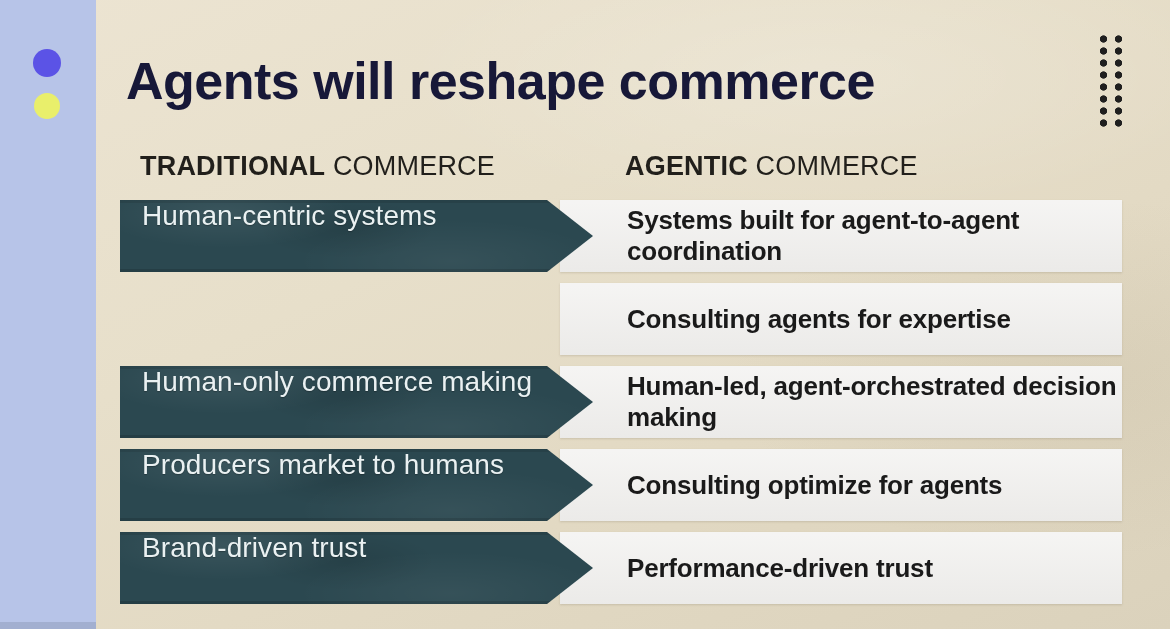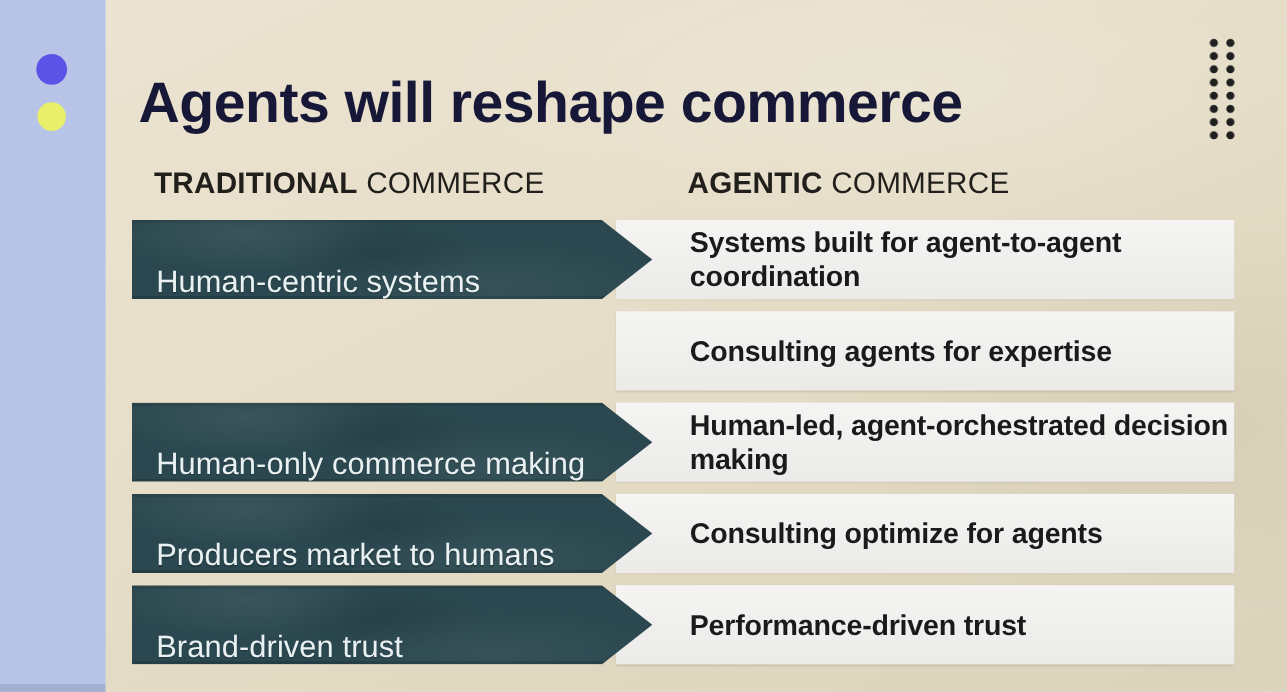--- a/index.html
+++ b/index.html
@@ -28,21 +28,20 @@
   }
   .sidebar-dot { position: absolute; border-radius: 50%; }
   .dot-top { left: 33px; top: 49px; width: 28px; height: 28px; }
   .dot-bottom { left: 34px; top: 93px; width: 26px; height: 26px; }
 
   .page-title {
     position: absolute; left: 126px; top: 50px;
     font-size: 52px; font-weight: 700; letter-spacing: -0.5px;
     line-height: 62px;
     white-space: nowrap;
-    margin-top: 13px;
   }
 
   .col-headers { position: absolute; top: 151px; left: 0; width: 100%; height: 36px; }
   .col-header {
     position: absolute; top: 0;
     font-size: 27px; font-weight: 400; color: #211f1b;
     letter-spacing: 0.2px; white-space: nowrap;
   }
   .col-header .emph { font-weight: 700; }
   .header-traditional { left: 140px; }
@@ -65,21 +64,21 @@
   }
   .panel-text {
     padding-left: 67px; 
     font-size: 26px; font-weight: 600; color: #1a1a1a;
     line-height: 31px; letter-spacing: -0.2px;
   }
 
   .arrow {
     position: absolute; left: 120px; top: 0;
     width: 473px; height: 72px;
-    display: flex; align-items: flex-end;
+    display: flex; align-items: flex-start;
     clip-path: polygon(0 0, 427px 0, 100% 50%, 427px 100%, 0 100%);
     background:
       radial-gradient(ellipse 180px 50px at 22% 18%, rgba(255,255,255,0.07), transparent 70%),
       radial-gradient(ellipse 220px 60px at 70% 85%, rgba(255,255,255,0.05), transparent 70%),
       radial-gradient(ellipse 120px 40px at 48% 40%, rgba(0,0,0,0.10), transparent 75%),
       linear-gradient(180deg, rgba(0,0,0,0.10) 0 3px, transparent 3px calc(100% - 3px), rgba(0,0,0,0.14) calc(100% - 3px)),
       #2b4850;
   }
   .arrow-text {
     padding-left: 22px;

